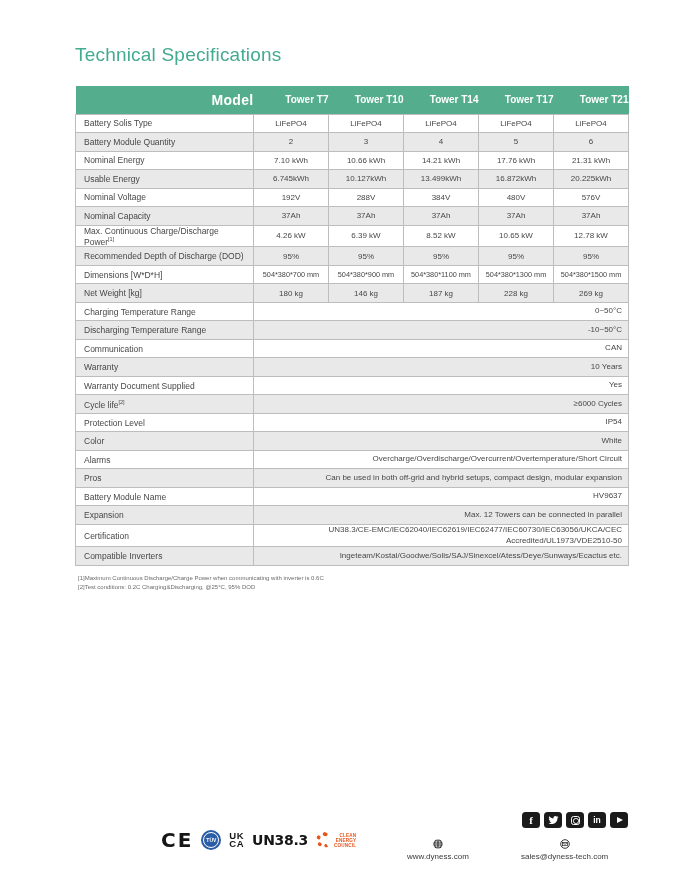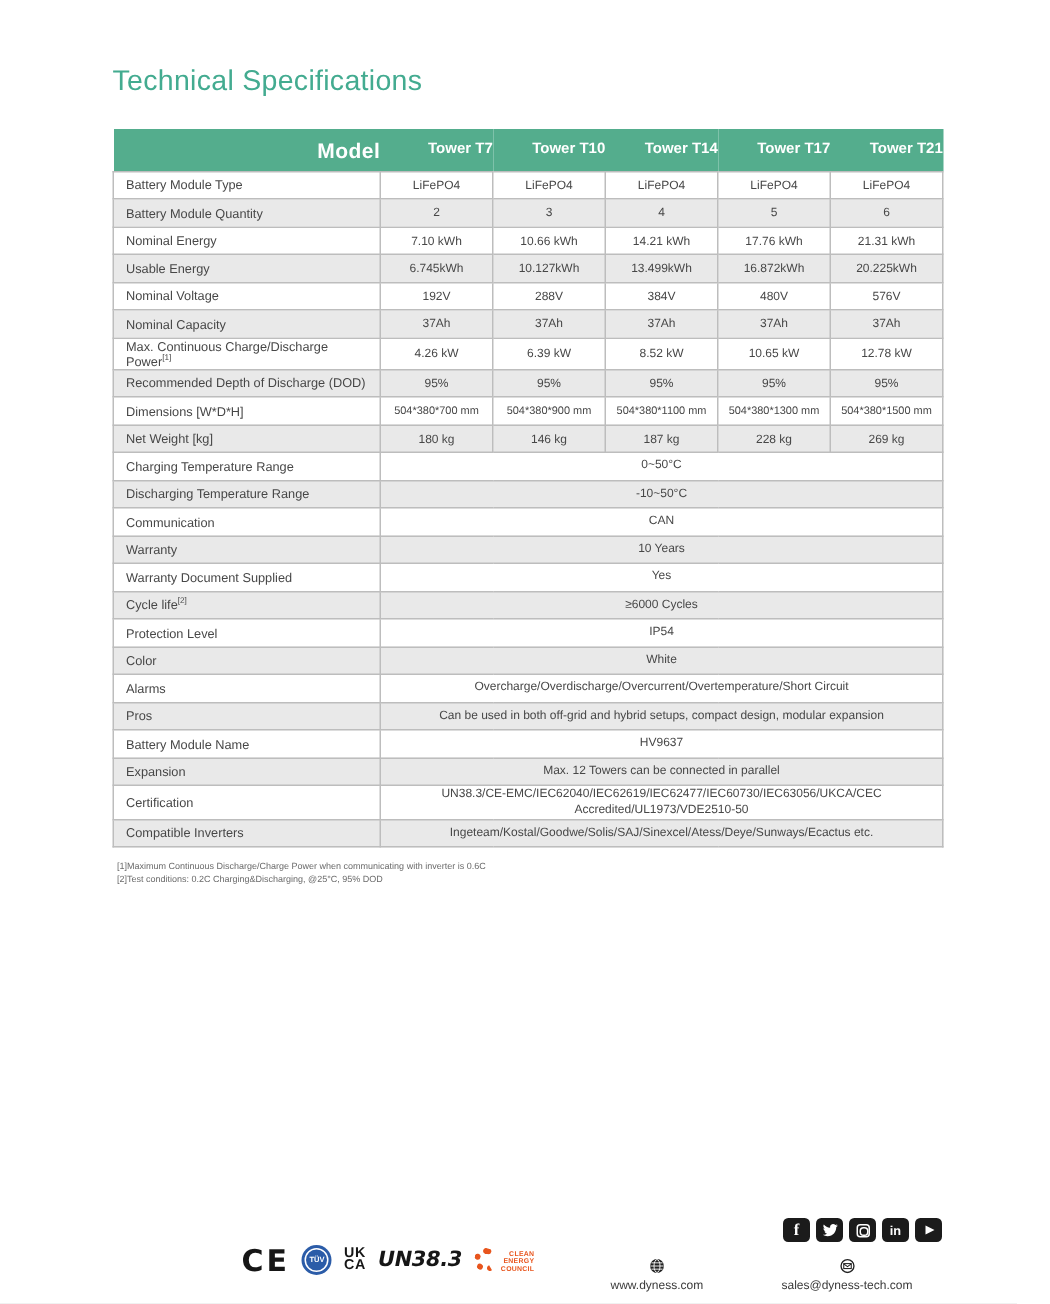--- a/index.html
+++ b/index.html
@@ -26,34 +26,34 @@
   th.tower { font-size:10px; text-align:right; }
   table.spec tbody td {
     border:1px solid #bdbdbd; height:18.5px; vertical-align:middle;
     background:#ffffff;
   }
   table.spec tbody tr:nth-child(even) td { background:#e9e9e9; }
   td.lab { font-size:8.5px; padding-left:8px; padding-right:2px; text-align:left; color:#474747; }
   td.lab sup { font-size:5.5px; vertical-align:super; }
   td.val { font-size:8px; text-align:center; color:#474747; }
   td.dim { font-size:7.3px; padding:0 1px; }
-  td.sp  { font-size:8px; text-align:center; color:#474747; padding:0 6px; line-height:1.35; }
+  td.sp  { font-size:8px; text-align:right; color:#474747; padding:0 6px; line-height:1.35; }
   tr.tall td { height:30px; }
   .footnotes {
     position:absolute; left:78px; top:574px; font-size:6px; line-height:8.5px; color:#6b6b6b;
   }
   
   .version { position:absolute; left:78px; top:840px; font-size:7.5px; color:#5a5a5a; letter-spacing:0.2px;margin-top:36px; }
   .certs { position:absolute; left:161px; top:826px; height:28px; display:flex; align-items:center; gap:8px;text-align:right; }
   .ce { font-size:20px; font-weight:bold; color:#161616; letter-spacing:2px; font-family:"DejaVu Sans",sans-serif; }
   .tuv { width:20px; height:20px; border-radius:50%; background:#2b5ca8; display:flex; align-items:center; justify-content:center; position:relative; }
   .tuv-ring { position:absolute; inset:2px; border:1px solid #fff; border-radius:50%; }
   .tuv-txt { font-size:5px; font-weight:bold; color:#fff; z-index:1; }
   .ukca { font-size:9.5px; line-height:8.5px; font-weight:bold; color:#161616; letter-spacing:0.5px; }
-  .un383 { font-size:14px; font-weight:bold; color:#161616; letter-spacing:-0.3px; font-family:"DejaVu Sans",sans-serif;font-style:italic; }
+  .un383 { font-size:14px; font-weight:bold; color:#161616; letter-spacing:-0.3px; font-family:"DejaVu Sans",sans-serif; }
   .cec { display:flex; align-items:center; gap:2px; }
   .cec-c { width:16px; height:16px; border-radius:50%; border:4px dotted #e8551d; border-right-color:transparent; transform:rotate(15deg); }
   .cec-txt { font-size:4.6px; line-height:5px; font-weight:bold; color:#e8551d; letter-spacing:0.2px; }
   .contact { position:absolute; font-size:8px; color:#3a3a3a; display:flex; align-items:center; gap:3px;flex-direction:column; }
   .website { left:407px; top:839px; }
   .email { left:521px; top:839px; }
   .contact svg { display:block; }
   .social { position:absolute; left:522px; top:812px; display:flex; gap:4px; }
   .sicon {
     width:18px; height:16px; background:#1b1b1b; border-radius:3.5px;
@@ -86,21 +86,21 @@
         <th class="model">Model</th>
         <th class="tower">Tower T7</th>
         <th class="tower">Tower T10</th>
         <th class="tower">Tower T14</th>
         <th class="tower">Tower T17</th>
         <th class="tower">Tower T21</th>
       </tr>
     </thead>
     <tbody>
       <tr>
-        <td class="lab"><span>Battery Module Type</span></td>
+        <td class="lab"><span>Battery Solis Type</span></td>
         <td class="val">LiFePO4</td>
         <td class="val">LiFePO4</td>
         <td class="val">LiFePO4</td>
         <td class="val">LiFePO4</td>
         <td class="val">LiFePO4</td>
       </tr>
       <tr>
         <td class="lab"><span>Battery Module Quantity</span></td>
         <td class="val">2</td>
         <td class="val">3</td>

